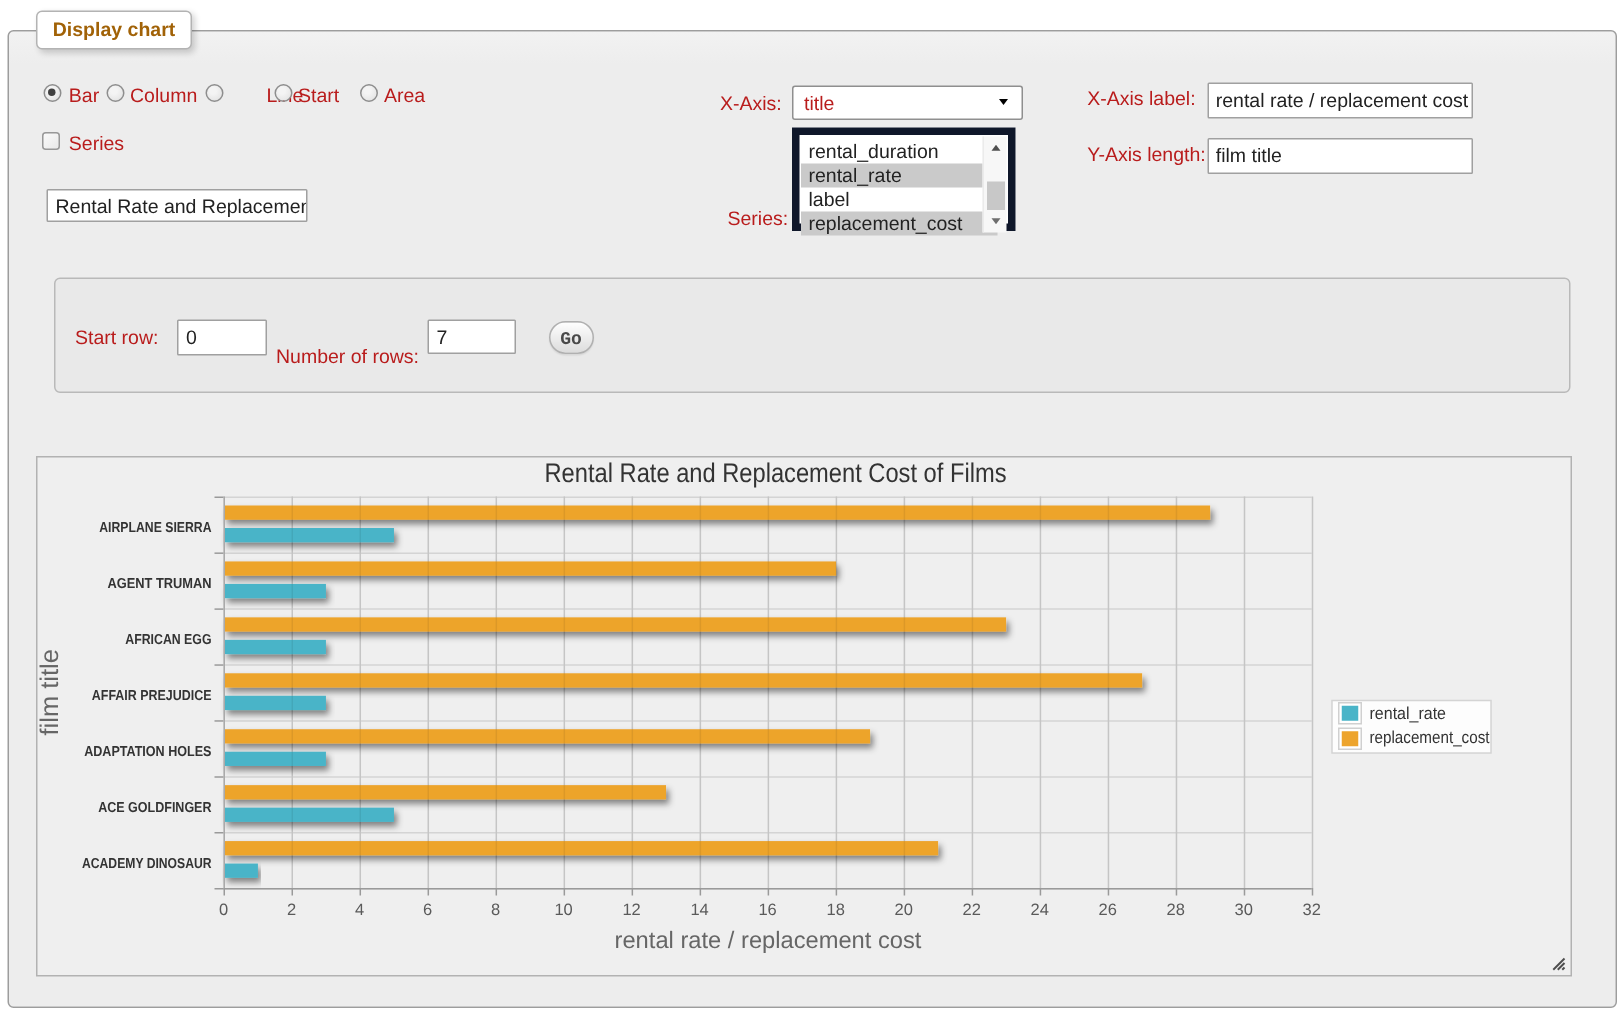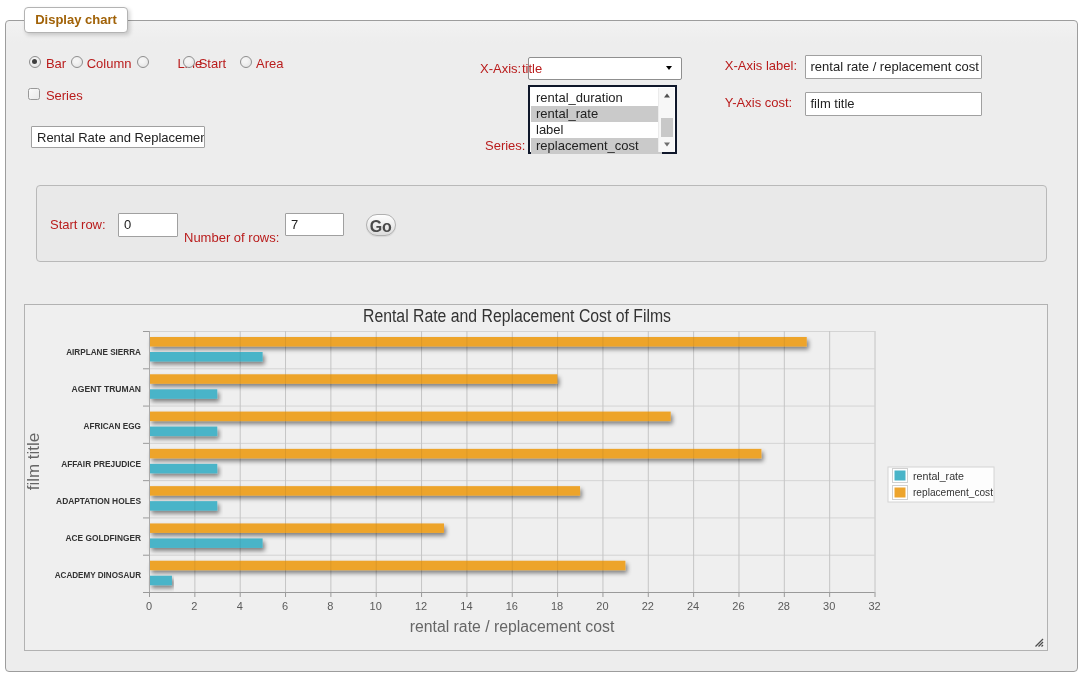--- a/index.html
+++ b/index.html
@@ -12,29 +12,29 @@
       border-radius:4px; box-shadow:2px 2px 4px rgba(0,0,0,0.18); font-size:13px; font-weight:bold; color:#a16207;
       line-height:24px; text-align:center; }
   .lbl { font-size:13px; color:#b91c1c; white-space:nowrap; }
   .radio { width:12px; height:12px; border:1px solid #8e8e8e; border-radius:50%; background:radial-gradient(circle at 40% 35%, #f4f4f4 25%, #e0e0e0 95%); }
   .radio.on::after { content:""; position:absolute; left:2.5px; top:2.5px; width:5px; height:5px; background:#3f3f3f; border-radius:50%; }
   .checkbox { width:12px; height:12px; border:1px solid #989898; border-radius:2.5px; background:linear-gradient(135deg,#fafafa,#e9e9e9); }
   .tinput { background:#ffffff; border:1px solid #a0a0a0; border-radius:1px; font-size:13px; color:#222;
       line-height:21px; padding-left:5px; overflow:hidden; white-space:nowrap; }
   #selectbox { left:528px; top:56.5px; width:154px; height:23.5px; background:#fff; border:1px solid #8f8f8f; border-radius:2px; }
   #selarrow { left:666px; top:66px; width:0; height:0; border-left:3.5px solid transparent; border-right:3.5px solid transparent; border-top:4.5px solid #000; }
-  #listbox { left:528px; top:85px; width:149px; height:69px; background:#fff; border:2px solid #0f172a; }
+  #listbox { left:528px; top:85px; width:149px; height:69px; background:#fff; border:5px solid #0f172a; }
   .litem { position:absolute; left:1px; width:131px; height:16px; font-size:13px; color:#222; padding-left:5px; line-height:16px; white-space:nowrap; }
   .litem.sel { background:#cacaca; }
   #sbar { position:absolute; right:1px; top:1px; width:16px; height:64px; background:#f7f7f7; border-left:1px solid #ebebeb; }
   #graybox { left:35.5px; top:185px; width:1011.5px; height:77px; background:#e9e9e9; border:1px solid #b9b9b9; border-radius:4px; }
   .ginput { background:#fff; border:1px solid #a0a0a0; border-radius:1px; font-size:13px; color:#222; line-height:21px; padding-left:5px; }
   #gobtn { left:365.5px; top:214px; width:30.5px; height:22px; border:1px solid #b0b0b0; border-radius:11px;
-      background:linear-gradient(#fefefe,#dcdcdc); font-size:16px; font-weight:bold; color:#4a4a4a; text-align:center; line-height:23px;
-      box-shadow:0 1px 1px rgba(0,0,0,0.08); }
+      background:linear-gradient(#fefefe,#dcdcdc); font-size:12px; font-weight:bold; color:#4a4a4a; text-align:center; line-height:23px;
+      box-shadow:0 1px 1px rgba(0,0,0,0.08);font-family:Liberation Mono, monospace; }
   #chartbox { left:24px; top:304px; width:1024px; height:347px; border:1px solid #b2b2b2; background:#efefef; }
 </style>
 </head>
 <body>
 <div id="page">
   <div id="fieldset" class="abs"></div>
   <div id="legendtab" class="abs">Display chart</div>
 
   <div class="abs radio on" style="left:28.5px;top:55.5px;"></div>
   <div class="abs lbl" style="left:45.9px;top:55.5px;">Bar</div>
@@ -47,41 +47,41 @@
   <div class="abs radio" style="left:239.5px;top:55.5px;"></div>
   <div class="abs lbl" style="left:244px;top:55.5px;margin-left:12px;">Area</div>
 
   <div class="abs checkbox" style="left:28px;top:88px;"></div>
   <div class="abs lbl" style="left:45.9px;top:87.5px;">Series</div>
 
   <div class="abs tinput" style="left:31px;top:126px;width:174px;height:22px;">Rental Rate and Replacement Cost of Films</div>
 
   <div class="abs lbl" style="left:480px;top:60.5px;">X-Axis:</div>
   <div id="selectbox" class="abs"></div>
-  <div class="abs lbl" style="left:522px;top:60.5px;">title</div>
+  <div class="abs lbl" style="left:536px;top:60.5px;">title</div>
   <div id="selarrow" class="abs"></div>
 
   <div class="abs lbl" style="left:485px;top:138px;">Series:</div>
   <div id="listbox" class="abs">
     <div class="litem" style="top:3px;">rental_duration</div>
     <div class="litem sel" style="top:19px;">rental_rate</div>
     <div class="litem" style="top:35px;">label</div>
     <div class="litem sel" style="top:51px;">replacement_cost</div>
     <div id="sbar">
       <svg width="16" height="64" style="position:absolute;left:0;top:0;">
         <path d="M5 9.5 L8 5.5 L11 9.5 Z" fill="#4f4f4f"></path>
         <rect x="2" y="30" width="12" height="19" fill="#c8c8c8"></rect>
         <path d="M5 54.5 L8 58.5 L11 54.5 Z" fill="#6e6e6e"></path>
       </svg>
     </div>
   </div>
 
   <div class="abs lbl" style="left:724.8px;top:57.5px;">X-Axis label:</div>
   <div class="abs tinput" style="left:804.5px;top:55px;width:177.5px;height:24px;">rental rate / replacement cost</div>
-  <div class="abs lbl" style="left:724.8px;top:94.5px;">Y-Axis cost:</div>
+  <div class="abs lbl" style="left:724.8px;top:94.5px;">Y-Axis length:</div>
   <div class="abs tinput" style="left:804.5px;top:91.5px;width:177.5px;height:24px;">film title</div>
 
   <div id="graybox" class="abs"></div>
   <div class="abs lbl" style="left:50px;top:217px;">Start row:</div>
   <div class="abs ginput" style="left:118px;top:212.5px;width:59.5px;height:24px;">0</div>
   <div class="abs lbl" style="left:184px;top:230px;">Number of rows:</div>
   <div class="abs ginput" style="left:285px;top:212.5px;width:59px;height:23px;">7</div>
   <div id="gobtn" class="abs">Go</div>
 
   <div id="chartbox" class="abs"></div>

